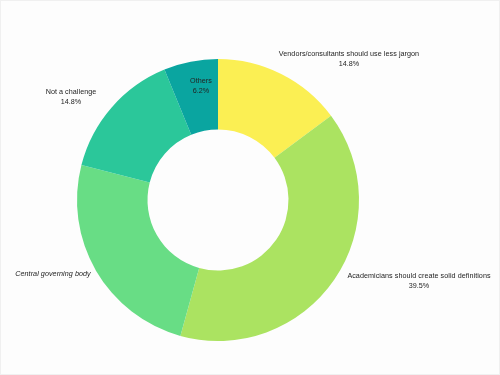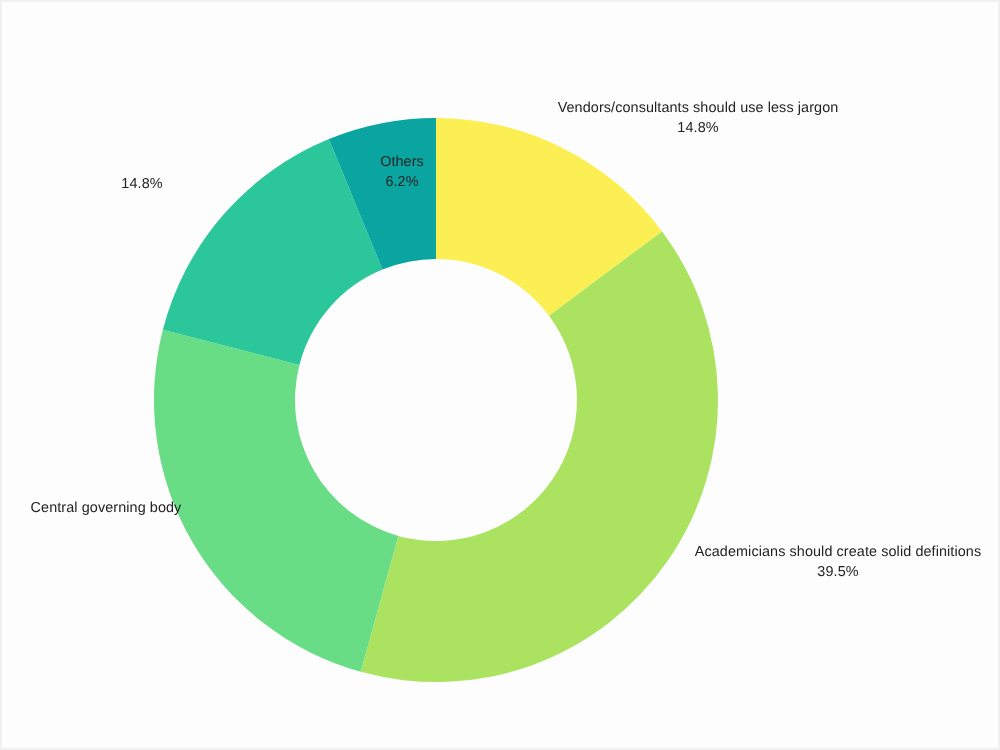--- a/index.html
+++ b/index.html
@@ -40,21 +40,21 @@
   .slice-label .label-name {
     display: block;
   }
   .slice-label .label-pct {
     display: block;
   }
   
   #label-others      { left: 155px; top: 33px;  width: 90px; margin-top: 42px; }
   #label-vendors     { left: 256px; top: 48px;  width: 184px; }
   #label-academicians{ left: 330px; top: 270px; width: 176px; }
-  #label-central     { left: 2px;   top: 248px; width: 100px; }
+  #label-central     { left: 2px;   top: 268px; width: 100px; font-style: italic; }
   #label-notachal    { left: 25px;  top: 86px;  width: 90px; }
 </style>
 </head>
 <body>
 
 <div id="chart-root">
 
   <svg id="donut-svg" viewBox="0 0 500 375">
     <g id="slice-group">
         <path d="M 217.00 58.00 A 141 141 0 0 1 330.02 114.70 L 273.51 156.85 A 70.5 70.5 0 0 0 217.00 128.50 Z" fill="#fbef53" stroke="none"></path>
@@ -73,20 +73,21 @@
   <div class="slice-label" id="label-academicians">
     <span class="label-name">Academicians should create solid definitions</span>
     <span class="label-pct">39.5%</span>
   </div>
 
   <div class="slice-label" id="label-central">
     <span class="label-name">Central governing body</span>
   </div>
 
   <div class="slice-label" id="label-notachal">
+    <span class="label-name">Not a challenge</span>
     <span class="label-pct">14.8%</span>
   </div>
 
   <div class="slice-label" id="label-others">
     <span class="label-name">Others</span>
     <span class="label-pct">6.2%</span>
   </div>
 
 </div>
 

